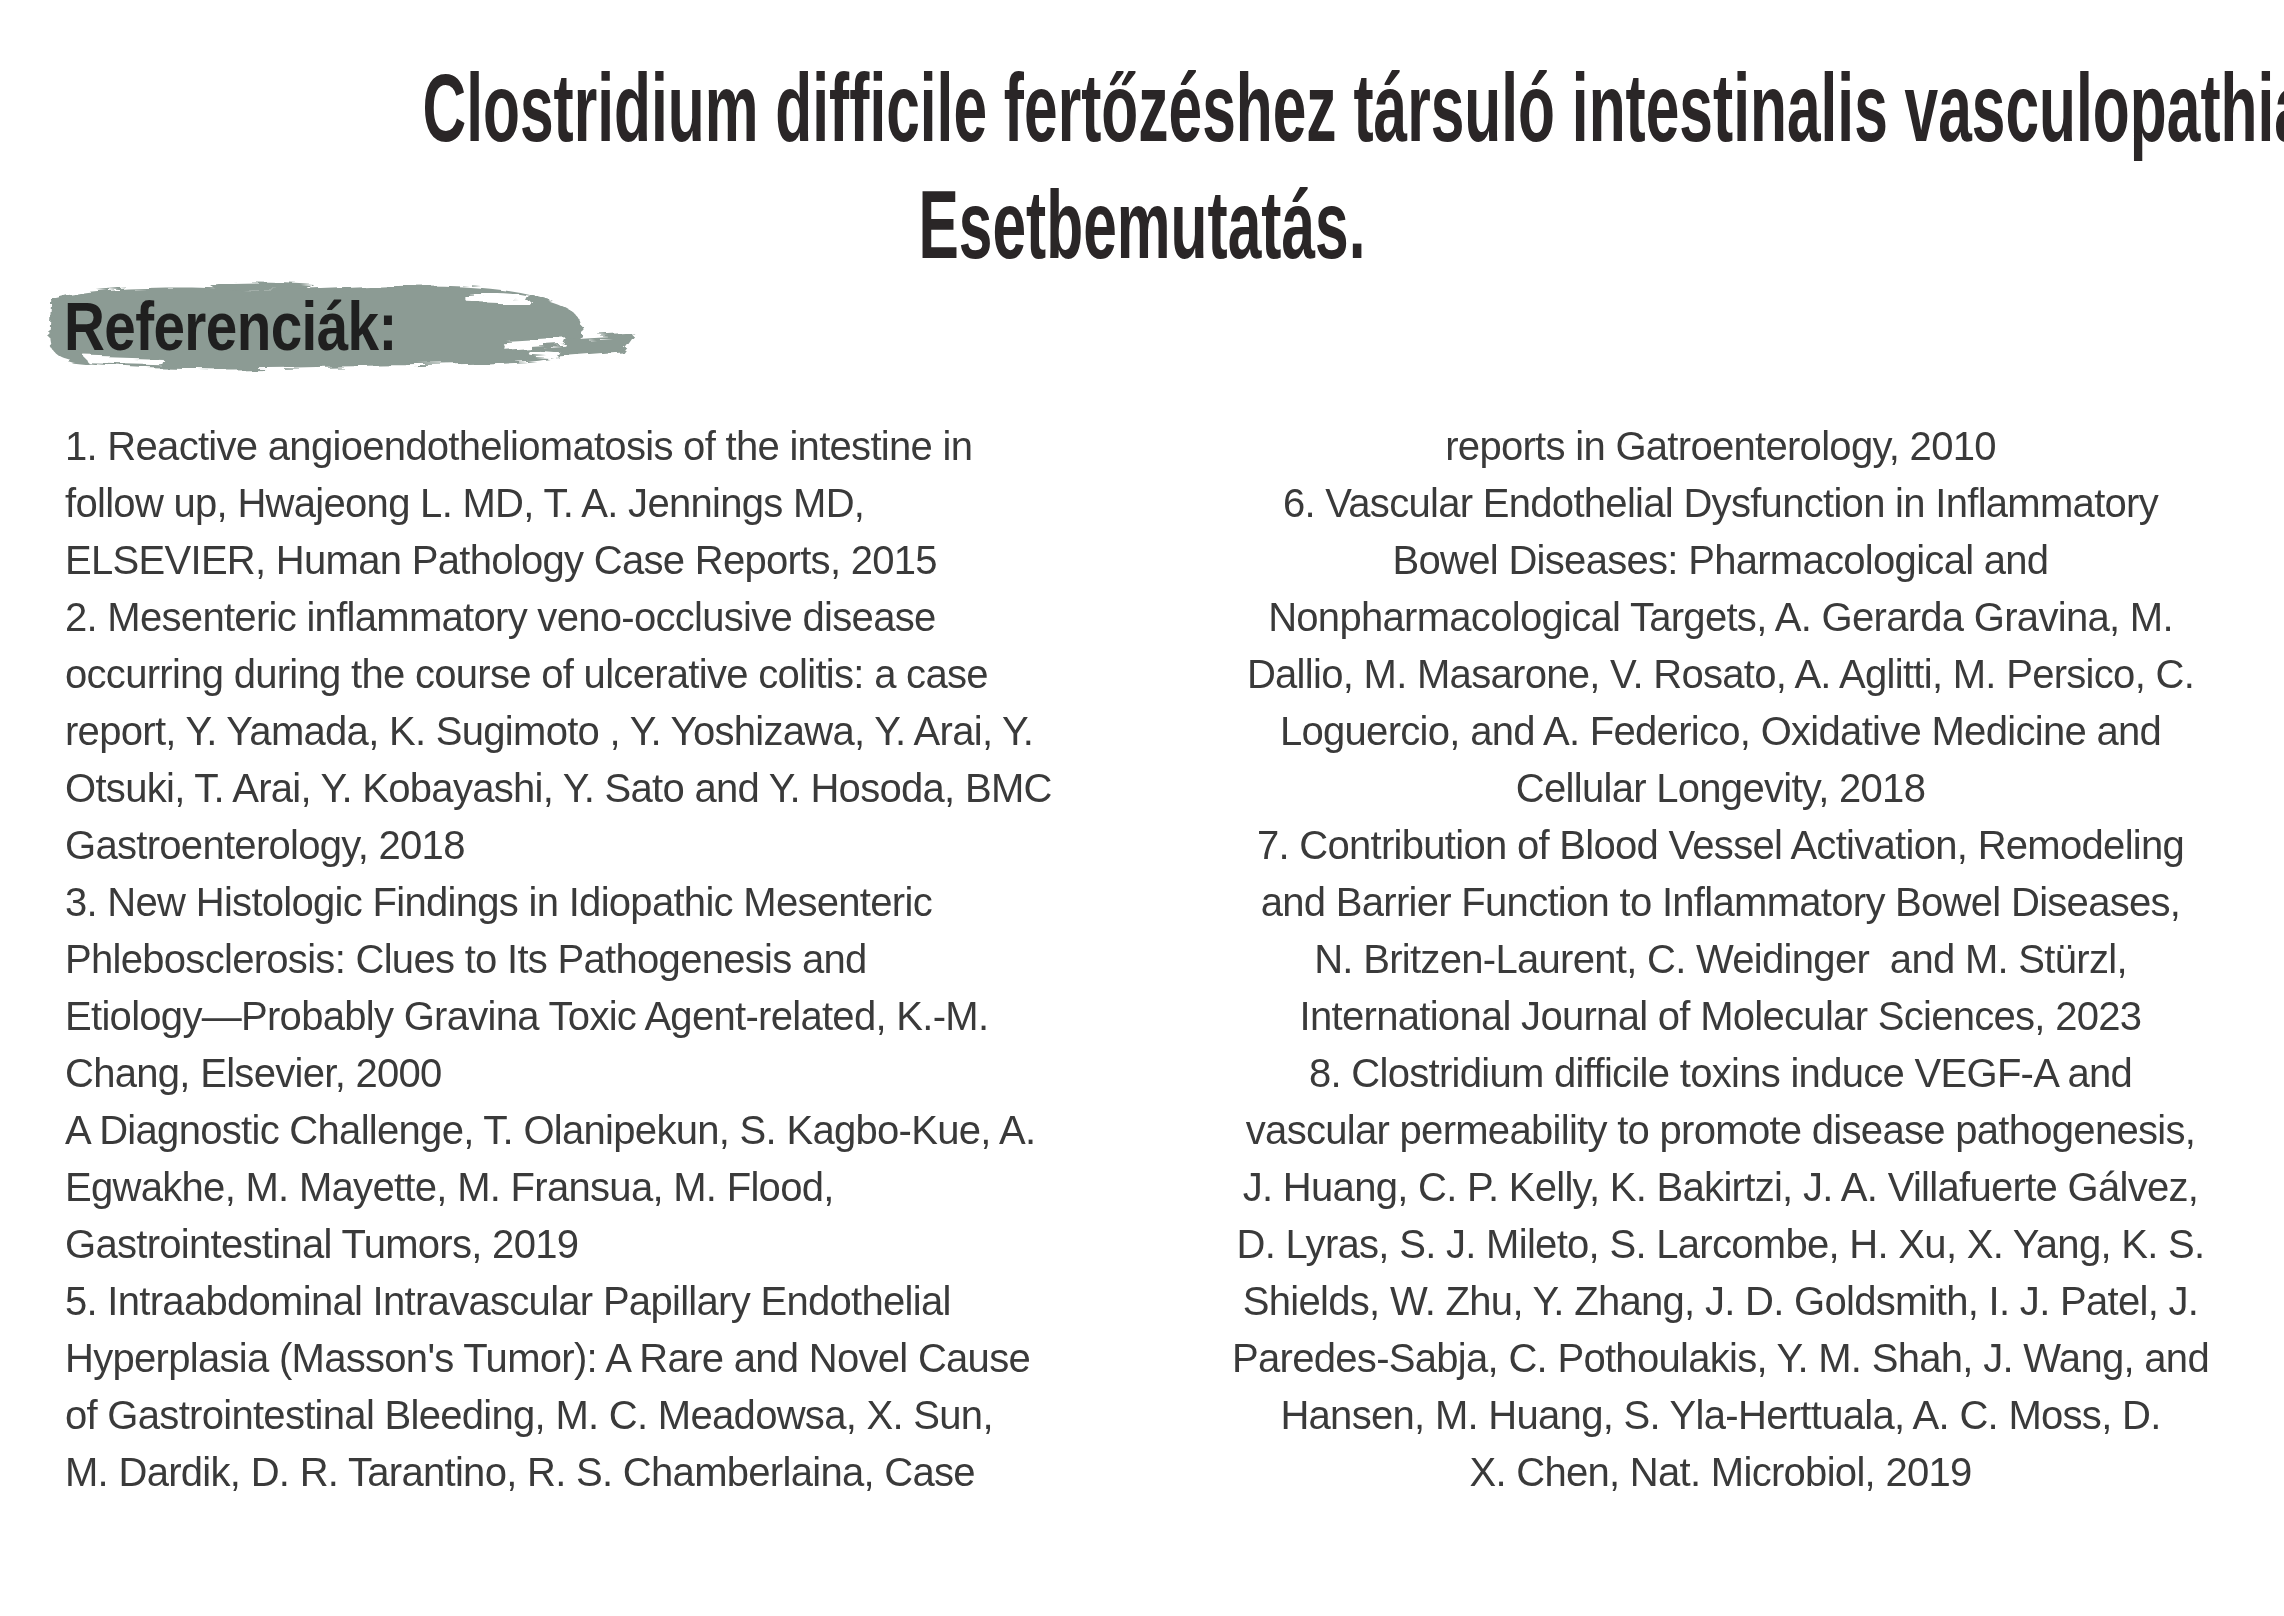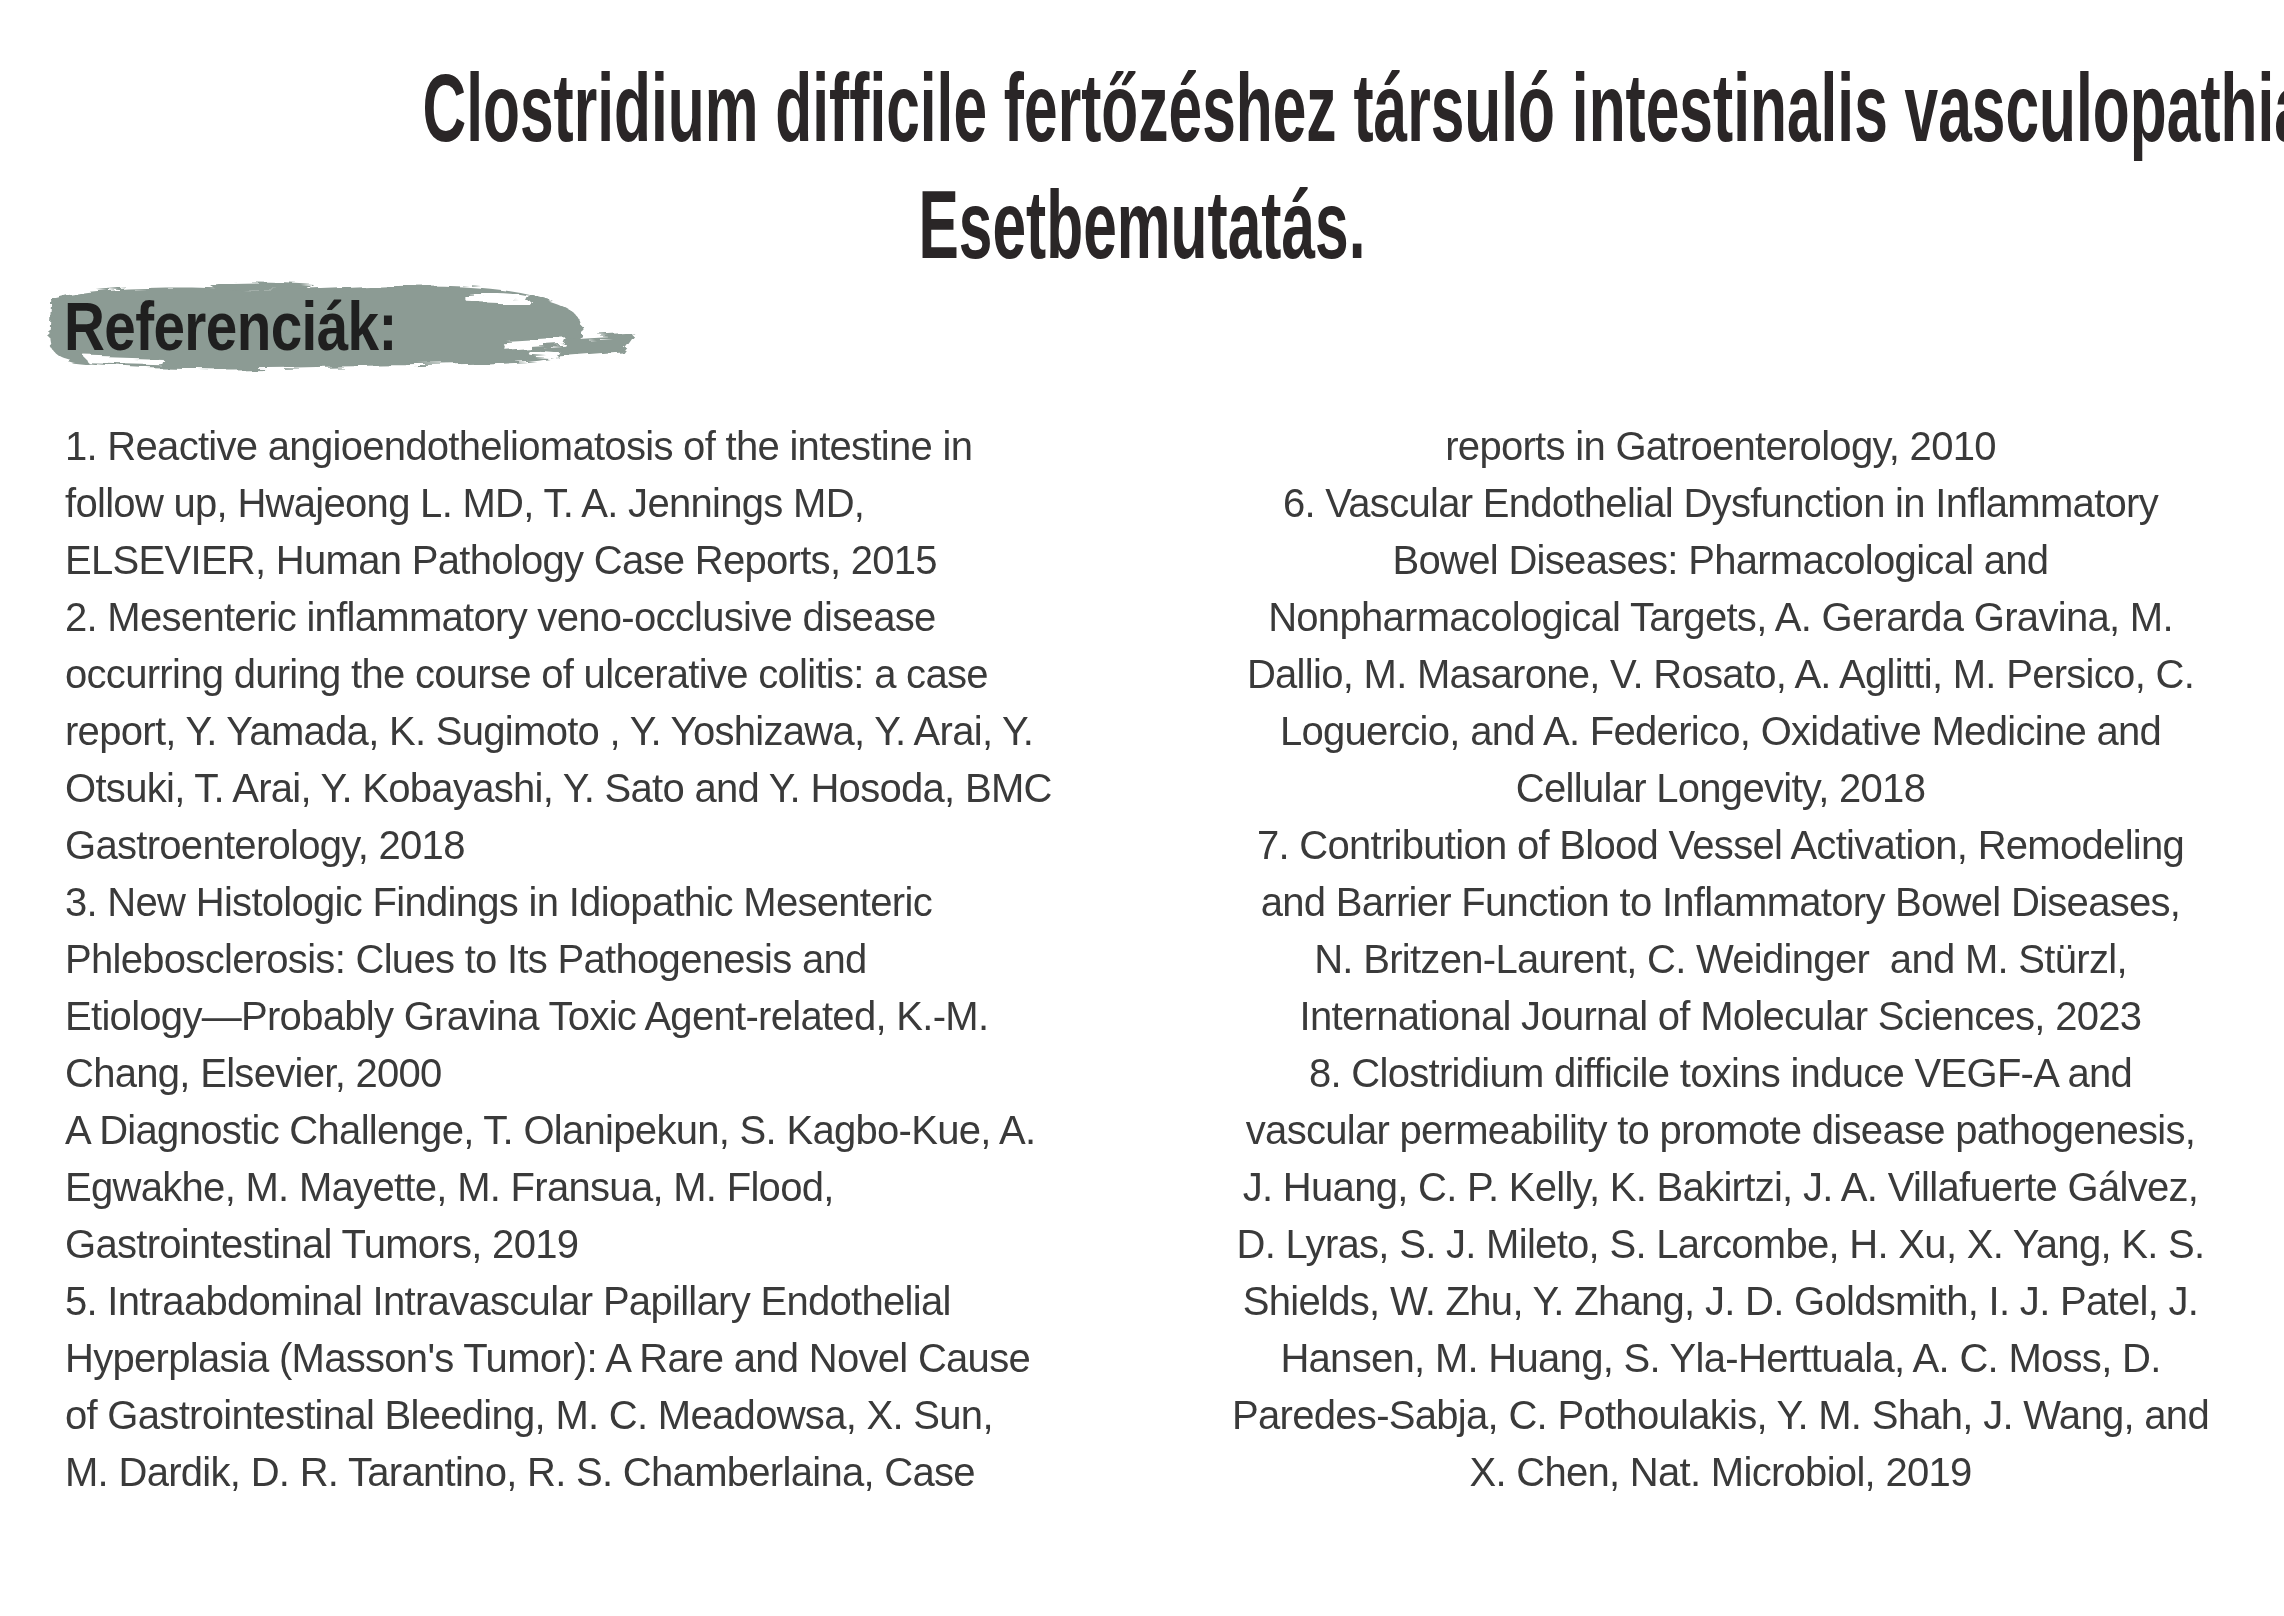--- a/index.html
+++ b/index.html
@@ -140,19 +140,19 @@
       <div class="line">Cellular Longevity, 2018</div>
       <div class="line">7. Contribution of Blood Vessel Activation, Remodeling</div>
       <div class="line">and Barrier Function to Inflammatory Bowel Diseases,</div>
       <div class="line">N. Britzen-Laurent, C. Weidinger  and M. Stürzl,</div>
       <div class="line">International Journal of Molecular Sciences, 2023</div>
       <div class="line">8. Clostridium difficile toxins induce VEGF-A and</div>
       <div class="line">vascular permeability to promote disease pathogenesis,</div>
       <div class="line">J. Huang, C. P. Kelly, K. Bakirtzi, J. A. Villafuerte Gálvez,</div>
       <div class="line">D. Lyras, S. J. Mileto, S. Larcombe, H. Xu, X. Yang, K. S.</div>
       <div class="line">Shields, W. Zhu, Y. Zhang, J. D. Goldsmith, I. J. Patel, J.</div>
+      <div class="line">Paredes-Sabja, C. Pothoulakis, Y. M. Shah, J. Wang, and</div>
       <div class="line">Hansen, M. Huang, S. Yla-Herttuala, A. C. Moss, D.</div>
-      <div class="line">Paredes-Sabja, C. Pothoulakis, Y. M. Shah, J. Wang, and</div>
       <div class="line">X. Chen, Nat. Microbiol, 2019</div>
     </div>
 
 </div>
 
 
 </body></html>

